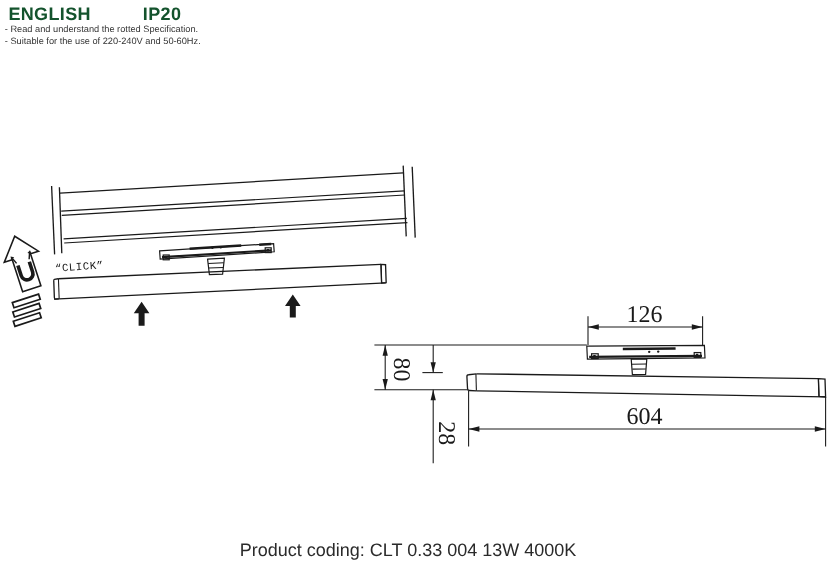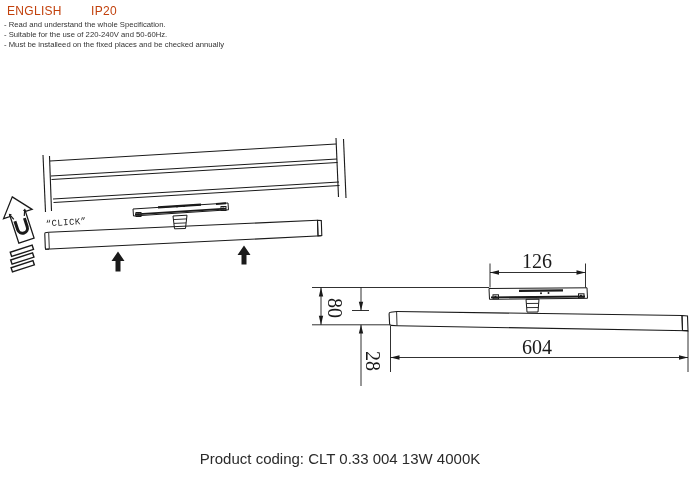--- a/index.html
+++ b/index.html
@@ -1,42 +1,41 @@
 <!DOCTYPE html>
 <html><head>
 <meta charset="utf-8">
 <style>
   html,body{margin:0;padding:0;}
   body{
     width:700px;height:483px;position:relative;background:#ffffff;
     font-family:"Liberation Sans",sans-serif;color:#222222;overflow:hidden;
   }
-  .header{position:absolute;top:4px;left:7px;font-size:12px;color:#c2410c;letter-spacing:.3px;}
-  .header .ip{position:absolute;left:84px;top:0;}
+  .header{position:absolute;top:4px;left:7px;font-size:15px;color:#14532d;letter-spacing:.3px;font-weight:bold;}
+  .header .ip{position:absolute;left:112px;top:0;}
   .spec{position:absolute;top:20px;left:4px;font-size:7.7px;line-height:10.15px;color:#333;}
   .spec div{white-space:nowrap;}
   .diagram-svg{position:absolute;top:125px;left:0;}
   .footer{position:absolute;top:450px;left:0;width:680px;text-align:center;font-size:15px;color:#2a2a2a;}
   svg text.dim{font-family:"Liberation Serif",serif;font-size:20px;fill:#1a1a1a;}
   svg text.click{font-family:"Liberation Mono",monospace;font-size:9px;letter-spacing:.4px;fill:#1a1a1a;}
   svg .ln{stroke:#1a1a1a;fill:none;}
   svg .fl{fill:#1a1a1a;stroke:none;}
 </style>
 </head>
 <body>
 
 <div class="header">
   <span>ENGLISH</span>
   <span class="ip">IP20</span>
 </div>
 
 <div class="spec">
-  <div>- Read and understand the whole Specification.</div>
+  <div>- Read and understand the rotted Specification.</div>
   <div>- Suitable for the use of 220-240V and 50-60Hz.</div>
-  <div>- Must be installeed on the fixed places and be checked annually</div>
 </div>
 
 <svg class="diagram-svg" width="700" height="280" viewBox="0 0 700 280">
 
   <g>
     <path class="ln" stroke-width="1.1" d="M43,30 L45.5,87"></path>
     <path class="ln" stroke-width="1.1" d="M49.5,31 L51.5,86"></path>
     <path class="ln" stroke-width="1.1" d="M336,13 L338.5,72"></path>
     <path class="ln" stroke-width="1.1" d="M343.5,14 L346,73"></path>
     <path class="ln" stroke-width="1" d="M50,36 L336,19"></path>

